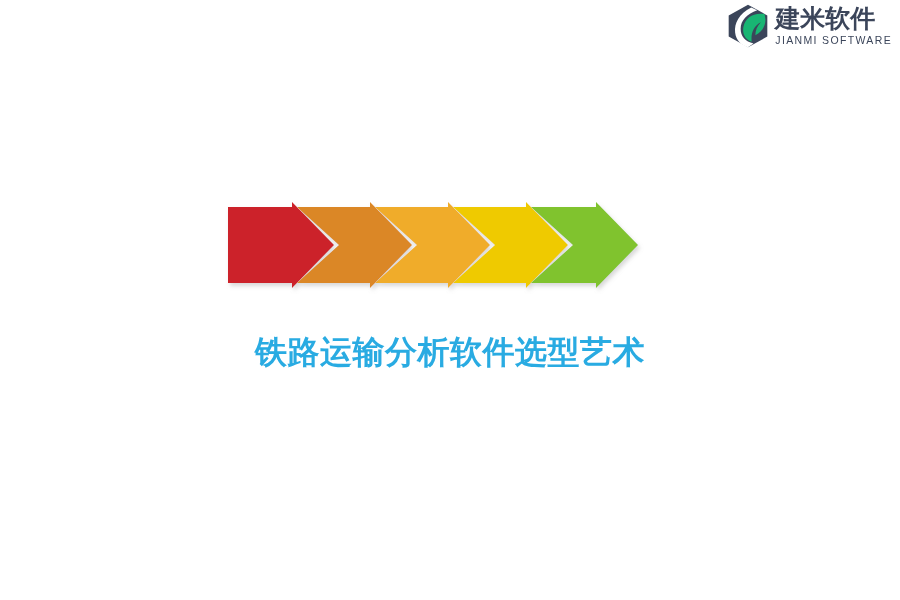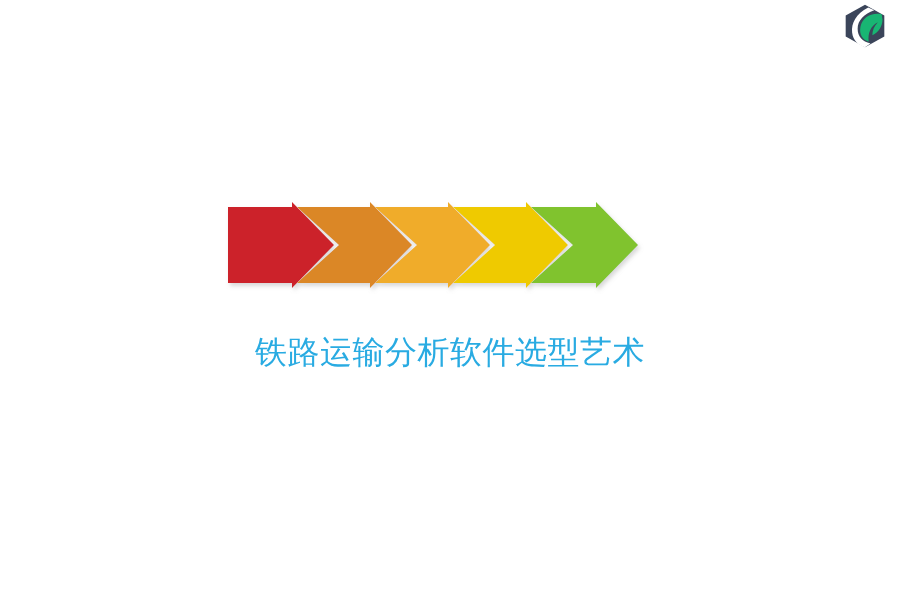--- a/index.html
+++ b/index.html
@@ -77,21 +77,21 @@
   }
 
   
   #headline {
     position: absolute;
     left: 0;
     top: 332px;
     width: 900px;
     text-align: center;
     font-family: "DejaVu Serif", "Liberation Serif", serif;
-    font-weight: 400;
+    font-weight: 700;
     font-size: 32px;
     line-height: 41px;
     color: #29abe2;
     letter-spacing: 0.5px;
   }
   #headline .headline-line {
     display: block;
     white-space: nowrap;
   }
 </style>
@@ -105,20 +105,24 @@
     <path d="M50 4 L92 27 L92 73 L50 96 L8 73 L8 27 Z" fill="#3b455a"></path>
 
     <path d="M57 10 C30 24 20 44 22 64 C24 82 36 92 50 96 L62 88
              C44 84 34 72 34 56 C34 38 48 24 70 16 Z" fill="#ffffff"></path>
 
     <path d="M86 24 C62 20 44 32 40 52 C37 68 45 80 58 84
              C56 66 62 50 78 42 C70 50 66 60 66 70
              C80 64 88 50 88 36 Z" fill="#18b573"></path>
   </svg>
 
+  <div id="brand-wordmark">
+    <span id="brand-name-cn" style="color: rgb(59, 69, 90);">建米软件</span>
+    <span id="brand-name-en" style="color: rgb(59, 69, 90);">JIANMI SOFTWARE</span>
+  </div>
 
 </div>
 
 <div id="process-arrow-graphic">
   <svg id="process-arrow-svg" viewBox="0 0 424 98" aria-hidden="true">
     <defs>
       <filter id="chev-shadow" x="-20%" y="-20%" width="150%" height="150%">
         <feDropShadow dx="2" dy="3" stdDeviation="2.2" flood-color="#9a9a9a" flood-opacity="0.38"></feDropShadow>
       </filter>
     </defs>

